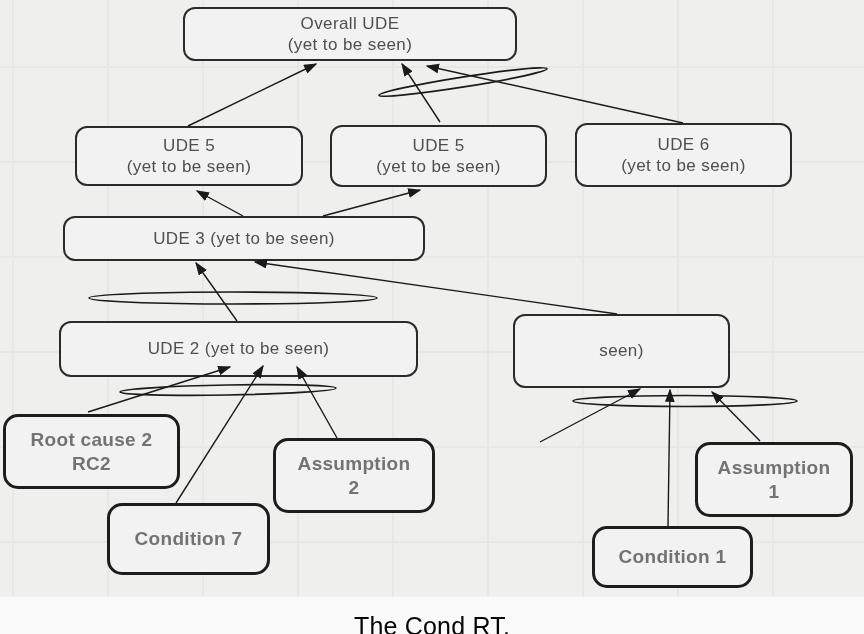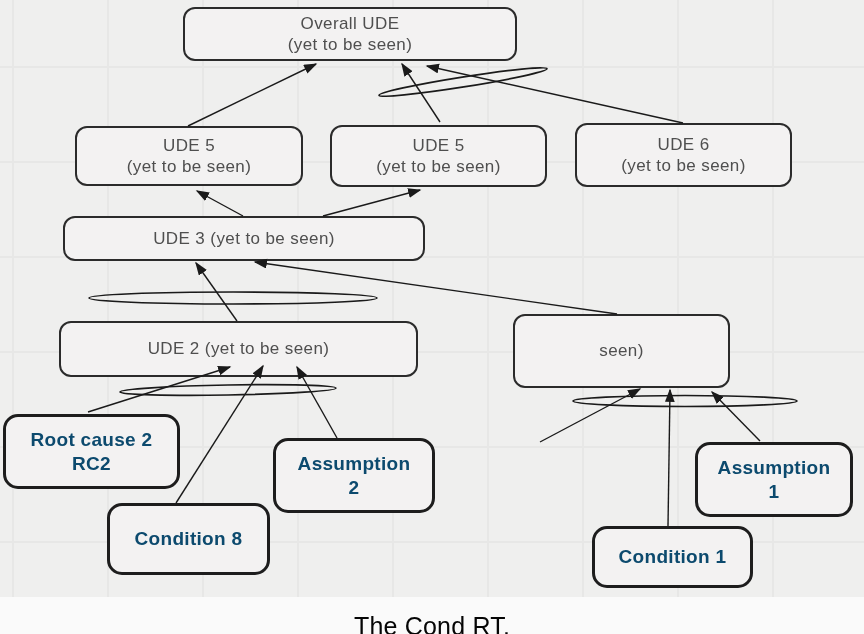--- a/index.html
+++ b/index.html
@@ -32,21 +32,21 @@
   .ude{
     border:2.5px solid #2b2b2b;
     border-radius:12px;
     color:#4f4f4f;
     font-size:17px;
     letter-spacing:0.4px;
   }
   .cause{
     border:3.5px solid #1d1d1d;
     border-radius:15px;
-    color:#0c4a6e;
+    color:#737373;
     font-size:19px;
     font-weight:bold;
     letter-spacing:0.3px;
   }
   .n-overall{left:183px;top:7px;width:334px;height:54px}
   .n-ude4{left:75px;top:126px;width:228px;height:60px}
   .n-ude5{left:330px;top:125px;width:217px;height:62px}
   .n-ude6{left:575px;top:123px;width:217px;height:64px}
   .n-ude3{left:63px;top:216px;width:362px;height:45px}
   .n-ude2{left:59px;top:321px;width:359px;height:56px}
@@ -112,21 +112,21 @@
     <div class="node ude n-ude1">
       <span>seen)</span>
     </div>
 
     <div class="node cause n-root2">
       <span>Root cause 2</span>
       <span>RC2</span>
     </div>
 
     <div class="node cause n-cond2">
-      <span>Condition 8</span>
+      <span>Condition 7</span>
     </div>
 
     <div class="node cause n-asm2">
       <span>Assumption</span>
       <span>2</span>
     </div>
 
 
     <div class="node cause n-cond1">
       <span>Condition 1</span>

